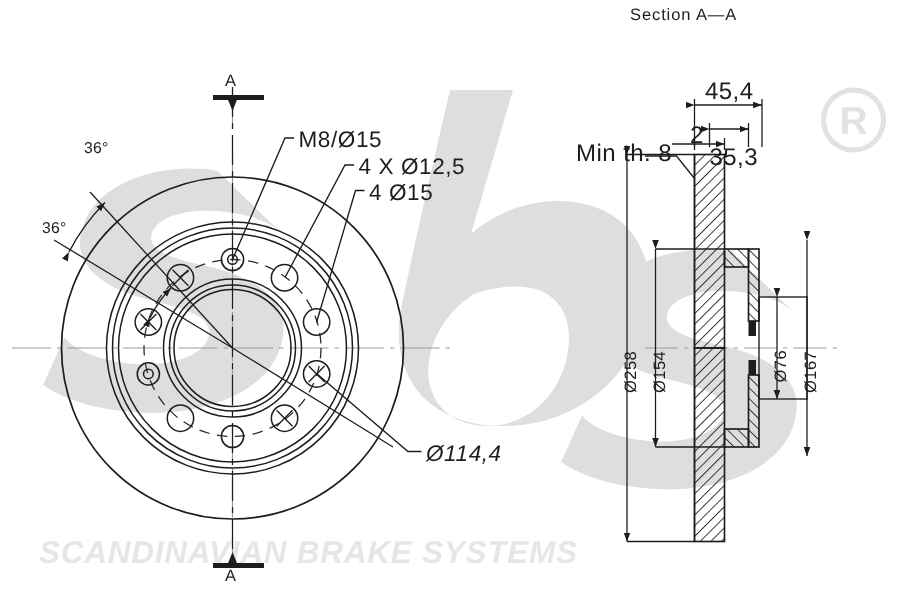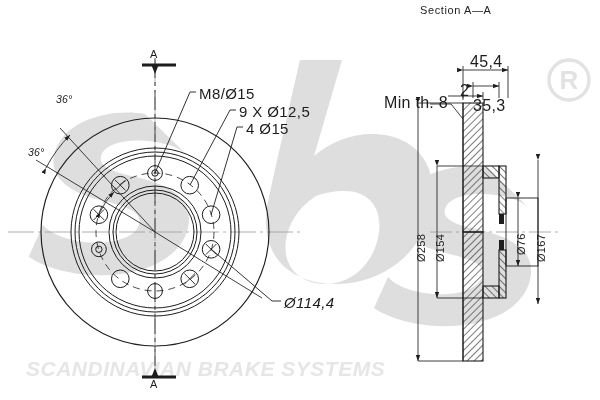--- a/index.html
+++ b/index.html
@@ -23,21 +23,21 @@
   
   .note{
     font-size:15px;letter-spacing:.4px;color:#1d1d1d;
   }
   .section-title{font-size:11px;letter-spacing:.6px;color:#1d1d1d;}
   .dim{font-size:16px;letter-spacing:.3px;color:#1d1d1d;}
   .dim-v{
     font-size:11px;letter-spacing:.3px;color:#1d1d1d;
     transform-origin:0 0;transform:rotate(-90deg);
   }
-  .ang{font-size:10.5px;letter-spacing:.2px;color:#1d1d1d;font-style:italic;}
+  .ang{font-size:10.5px;letter-spacing:.2px;color:#1d1d1d;}
   .sect-letter{font-size:11px;letter-spacing:.5px;color:#1d1d1d;}
 
   
   #tagline{
     position:absolute;left:26px;top:357px;width:560px;
     font-family:"Liberation Sans","DejaVu Sans",sans-serif;
     font-style:italic;font-weight:bold;
     font-size:21px;letter-spacing:.5px;
     color:#e6e6e6;
     white-space:nowrap;
@@ -266,21 +266,21 @@
 
     <div class="txt section-title" style="left:420px;top:4px;">Section A—A</div>
 
     <div class="txt sect-letter" style="left:150px;top:48px;">A</div>
     <div class="txt sect-letter" style="left:150px;top:378px;">A</div>
 
     <div class="txt ang" style="left:56px;top:93px;">36°</div>
     <div class="txt ang" style="left:28px;top:146px;">36°</div>
 
     <div class="txt note" style="left:199px;top:85px;">M8/Ø15</div>
-    <div class="txt note" style="left:239px;top:103px;">9 X Ø12,5</div>
+    <div class="txt note" style="left:239px;top:103px;">4 X Ø12,5</div>
     <div class="txt note" style="left:246px;top:120px;">4 Ø15</div>
     <div class="txt note" style="left:284px;top:294px;font-style:italic;">Ø114,4</div>
 
     <div class="txt dim" style="left:470px;top:53px;">45,4</div>
     <div class="txt dim" style="left:473px;top:69px;margin-top:28px;">35,3</div>
     <div class="txt dim" style="left:460px;top:82px;">2</div>
     <div class="txt dim" style="left:384px;top:94px;">Min th. 8</div>
 
     <div class="txt dim-v" style="left:415px;top:262px;">Ø258</div>
     <div class="txt dim-v" style="left:434px;top:262px;">Ø154</div>

